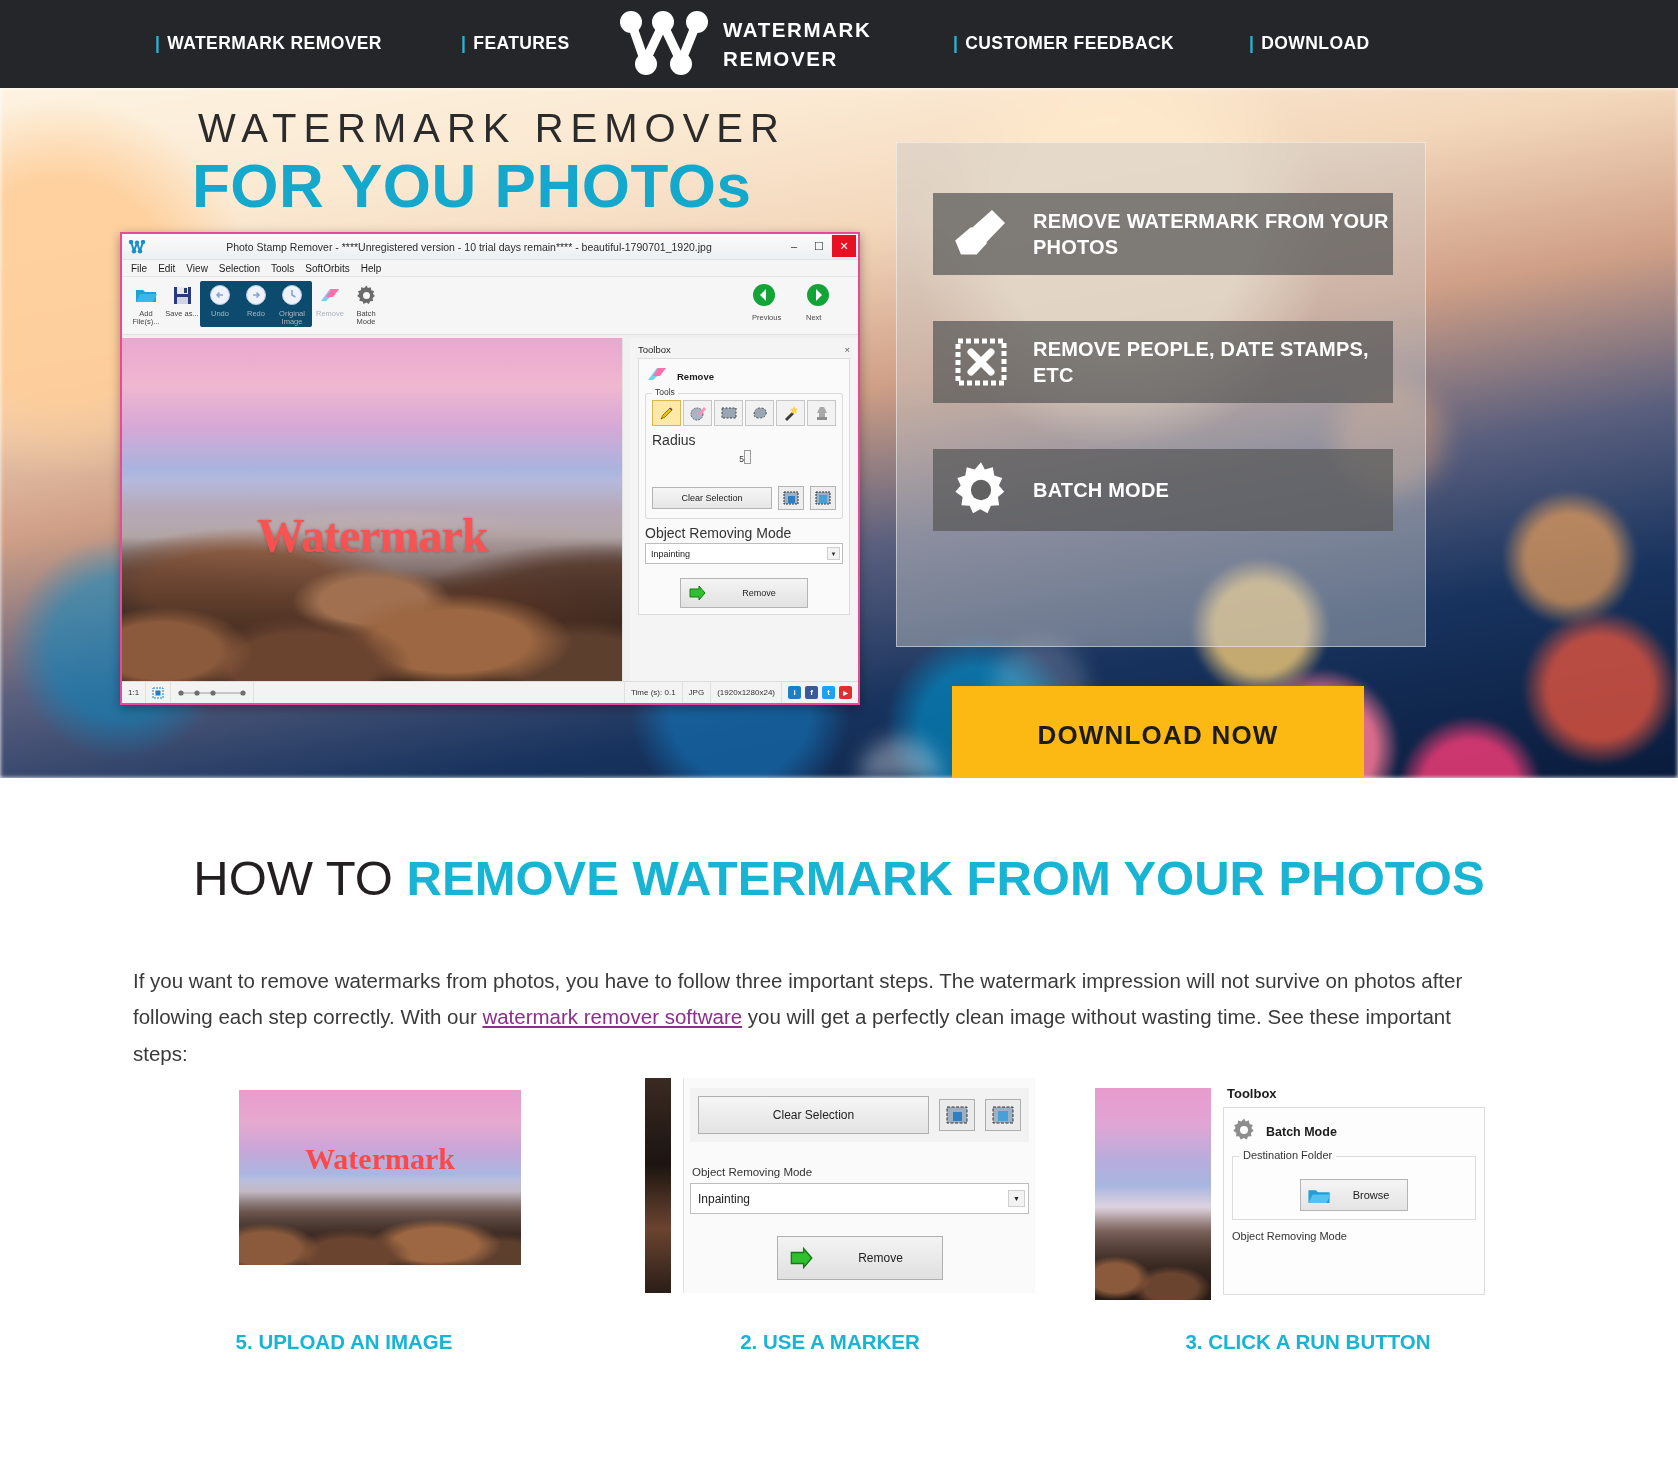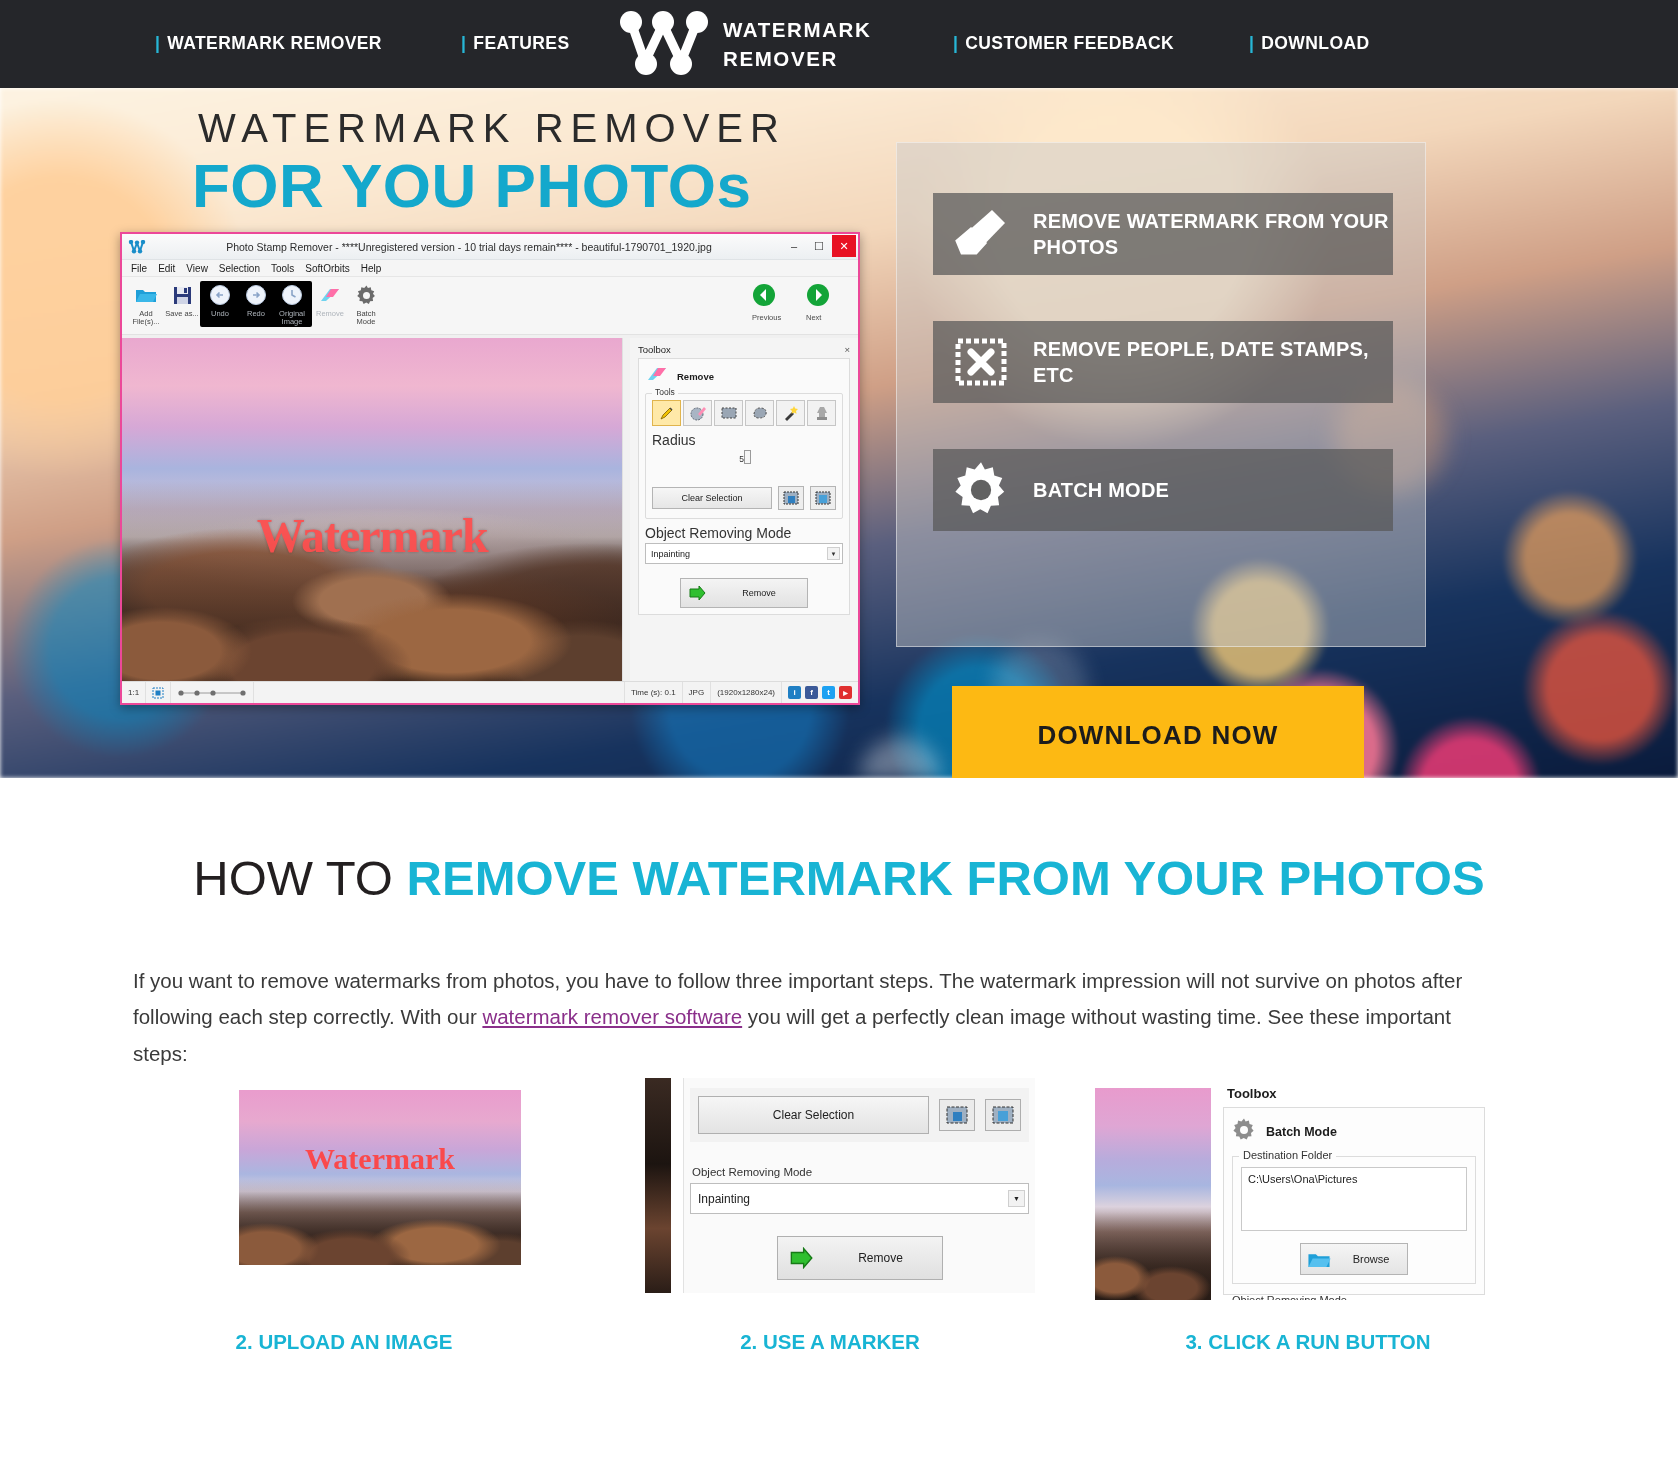--- a/index.html
+++ b/index.html
@@ -116,21 +116,21 @@
   .aw-toolbar {
     height:58px; background:#f6f6f6; border-bottom:1px solid #e2e2e2;
     display:flex; align-items:flex-start; padding:4px 6px 16px 6px; position:relative;
   }
   .tbtn {
     width:36px; display:flex; flex-direction:column; align-items:center; cursor:pointer;
   }
   .tbtn .g { height:28px; display:flex; align-items:center; justify-content:center; }
   .tbtn .lbl { font-size:7.5px; color:#444; text-align:center; line-height:1.12; margin-top:1px; }
   .tbtn.dim .lbl { color:#aeb4bb; }
-  .tgroup { display:flex; background:#000000; border-radius:2px; padding:0 2px; }
+  .tgroup { display:flex; background:#0c4a6e; border-radius:2px; padding:0 2px; }
   .nav-arrows { position:absolute; right:10px; top:6px; display:flex; gap:12px; }
   .narr { width:42px; display:flex; flex-direction:column; cursor:pointer; }
   .narr .lbl { font-size:7.5px; color:#4a4a4a; margin-top:2px; }
 
   .aw-body { position:absolute; left:0; top:104px; right:0; bottom:22px; display:flex; }
   .aw-canvas {
     width:519px; position:relative; overflow:hidden;
     background:linear-gradient(#c9b9d6,#9a8fb5);
   }
   .photo {
@@ -706,21 +706,21 @@
 
   <div class="steps">
 
     <div class="step" id="step0">
       <div class="step-thumb">
         <div class="thumb1">
           <div class="rocks"></div>
           <div class="wm">Watermark</div>
         </div>
       </div>
-      <div class="step-cap">2. UPLOAD AN IMAGE</div>
+      <div class="step-cap">5. UPLOAD AN IMAGE</div>
     </div>
 
     <div class="step" id="step1">
       <div class="step-thumb">
         <div class="thumb2">
           <div class="t2-strip"></div>
           <div class="t2-panel">
             <div class="t2-inner">
               <div class="t2-toprow">
                 <div class="t2-clear">Clear Selection</div>
@@ -770,21 +770,20 @@
                 <span>
                   <svg width="24" height="24" viewBox="0 0 24 24">
                       <path fill="#8d8d8d" d="M12 0.5l1.6 3 3.3-.9.6 3.4 3.3 1-1.4 3.1 2.2 2.6-2.6 2.2.5 3.4-3.4.2-1.4 3.1-3-1.6-3 1.6-1.4-3.1-3.4-.2.5-3.4L1.4 12.7l2.2-2.6L2.2 7l3.3-1 .6-3.4 3.3.9z"></path>
                       <circle cx="12" cy="12" r="4" fill="#fdfdfd"></circle>
                     </svg>
                 </span>
                 <span class="t">Batch Mode</span>
               </div>
               <div class="t3-fs">
                 <span class="t3-leg">Destination Folder</span>
-                <div class="t3-path">C:\Users\Ona\Pictures</div>
                 <div class="t3-browse">
                   <span style="display:flex;">
                     <svg width="24" height="19" viewBox="0 0 22 18">
                         <path d="M1 4h7l2 2h11v10H1z" fill="#1f9fd8"></path>
                         <path d="M1 16 L5 8 H22 L18 16 Z" fill="#56c0ef"></path>
                       </svg>
                   </span>
                   <span class="t">Browse</span>
                 </div>
               </div>

